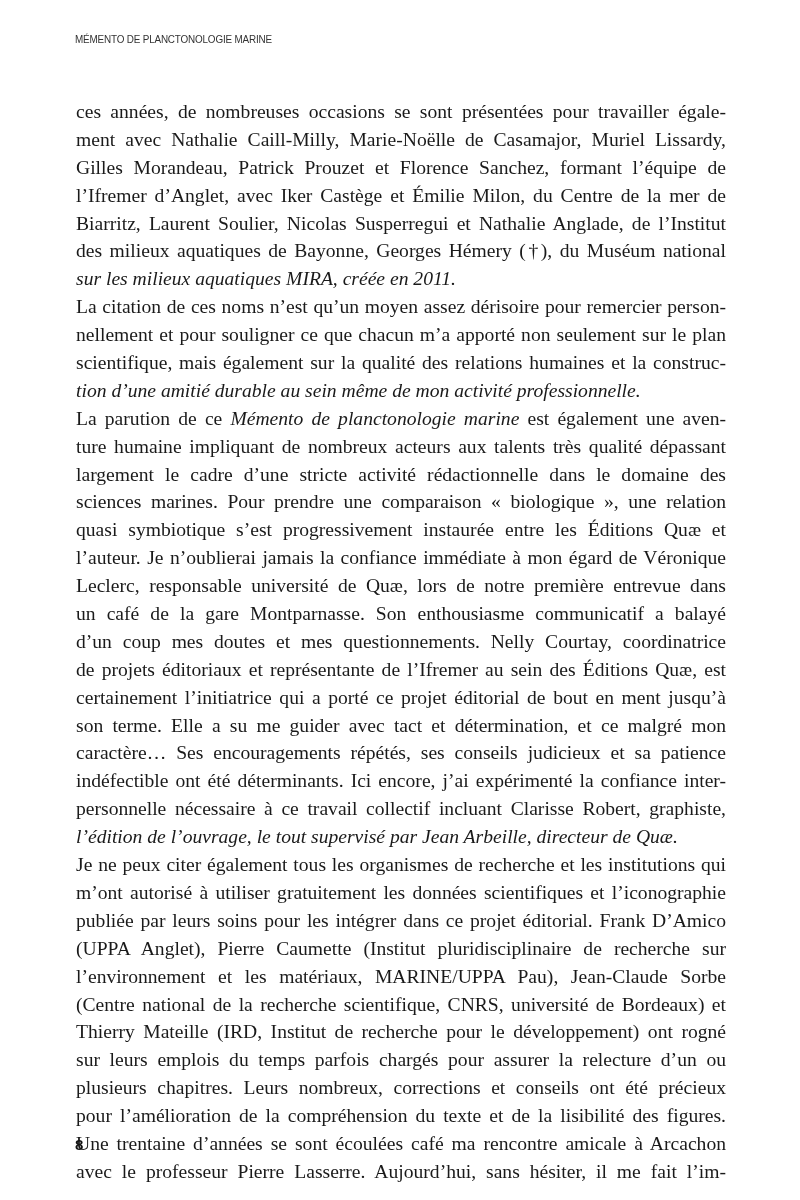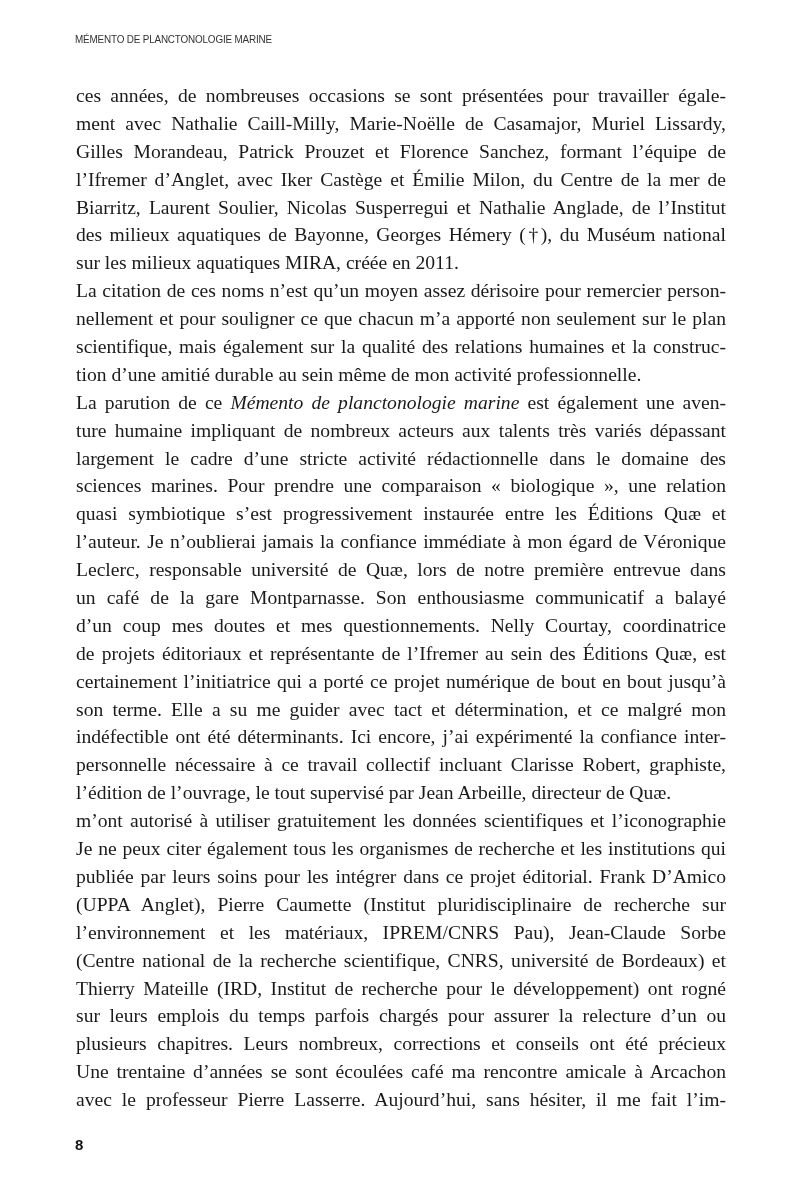--- a/index.html
+++ b/index.html
@@ -13,22 +13,22 @@
   .body-text {
     position: absolute; left: 76px; top: 82px; width: 650px;
     font-family: "Liberation Serif", serif;
     font-size: 19.6px; line-height: 27.9px; color: #1a1a1a;
   }
   .line {
     display: block; text-align: justify; text-align-last: justify;
     white-space: nowrap; height: 27.9px; overflow: visible;
   }
   .line.last { text-align-last: left; }
-  .line .inner { display: inline-block; width: 650px; text-align: justify; text-align-last: justify; white-space: normal; }
-  .line.last .inner { text-align-last: left; }
+  .line .inner { display: inline-block; width: 650px; text-align: justify; text-align-last: justify; white-space: normal; margin-top: 16px; }
+  .line.last .inner { text-align-last: left; font-style: italic; }
   .folio {
     position: absolute; left: 75px; top: 1136px;
     font-family: "Liberation Sans", sans-serif; font-weight: bold;
     font-size: 15px; color: #111;
   }
   em { font-style: italic; }
 </style>
 </head>
 <body>
 
@@ -48,45 +48,47 @@
 
   <div>
     <span class="line"><span class="inner">La citation de ces noms n’est qu’un moyen assez dérisoire pour remercier person-</span></span>
     <span class="line"><span class="inner">nellement et pour souligner ce que chacun m’a apporté non seulement sur le plan</span></span>
     <span class="line"><span class="inner">scientifique, mais également sur la qualité des relations humaines et la construc-</span></span>
     <span class="line last"><span class="inner">tion d’une amitié durable au sein même de mon activité professionnelle.</span></span>
   </div>
 
   <div>
     <span class="line"><span class="inner"><span>La parution de ce </span><em>Mémento de planctonologie marine</em><span> est également une aven-</span></span></span>
-    <span class="line"><span class="inner">ture humaine impliquant de nombreux acteurs aux talents très variés dépassant</span></span>
+    <span class="line"><span class="inner">ture humaine impliquant de nombreux acteurs aux talents très qualité dépassant</span></span>
     <span class="line"><span class="inner">largement le cadre d’une stricte activité rédactionnelle dans le domaine des</span></span>
     <span class="line"><span class="inner">sciences marines. Pour prendre une comparaison « biologique », une relation</span></span>
     <span class="line"><span class="inner">quasi symbiotique s’est progressivement instaurée entre les Éditions Quæ et</span></span>
     <span class="line"><span class="inner">l’auteur. Je n’oublierai jamais la confiance immédiate à mon égard de Véronique</span></span>
     <span class="line"><span class="inner">Leclerc, responsable université de Quæ, lors de notre première entrevue dans</span></span>
     <span class="line"><span class="inner">un café de la gare Montparnasse. Son enthousiasme communicatif a balayé</span></span>
     <span class="line"><span class="inner">d’un coup mes doutes et mes questionnements. Nelly Courtay, coordinatrice</span></span>
     <span class="line"><span class="inner">de projets éditoriaux et représentante de l’Ifremer au sein des Éditions Quæ, est</span></span>
-    <span class="line"><span class="inner">certainement l’initiatrice qui a porté ce projet numérique de bout en bout jusqu’à</span></span>
+    <span class="line"><span class="inner">certainement l’initiatrice qui a porté ce projet éditorial de bout en ment jusqu’à</span></span>
     <span class="line"><span class="inner">son terme. Elle a su me guider avec tact et détermination, et ce malgré mon</span></span>
+    <span class="line"><span class="inner">caractère… Ses encouragements répétés, ses conseils judicieux et sa patience</span></span>
     <span class="line"><span class="inner">indéfectible ont été déterminants. Ici encore, j’ai expérimenté la confiance inter-</span></span>
     <span class="line"><span class="inner">personnelle nécessaire à ce travail collectif incluant Clarisse Robert, graphiste,</span></span>
     <span class="line last"><span class="inner">l’édition de l’ouvrage, le tout supervisé par Jean Arbeille, directeur de Quæ.</span></span>
   </div>
 
   <div>
+    <span class="line"><span class="inner">Je ne peux citer également tous les organismes de recherche et les institutions qui</span></span>
     <span class="line"><span class="inner">m’ont autorisé à utiliser gratuitement les données scientifiques et l’iconographie</span></span>
-    <span class="line"><span class="inner">Je ne peux citer également tous les organismes de recherche et les institutions qui</span></span>
     <span class="line"><span class="inner">publiée par leurs soins pour les intégrer dans ce projet éditorial. Frank D’Amico</span></span>
     <span class="line"><span class="inner">(UPPA Anglet), Pierre Caumette (Institut pluridisciplinaire de recherche sur</span></span>
-    <span class="line"><span class="inner">l’environnement et les matériaux, IPREM/CNRS Pau), Jean-Claude Sorbe</span></span>
+    <span class="line"><span class="inner">l’environnement et les matériaux, MARINE/UPPA Pau), Jean-Claude Sorbe</span></span>
     <span class="line"><span class="inner">(Centre national de la recherche scientifique, CNRS, université de Bordeaux) et</span></span>
     <span class="line"><span class="inner">Thierry Mateille (IRD, Institut de recherche pour le développement) ont rogné</span></span>
     <span class="line"><span class="inner">sur leurs emplois du temps parfois chargés pour assurer la relecture d’un ou</span></span>
     <span class="line"><span class="inner">plusieurs chapitres. Leurs nombreux, corrections et conseils ont été précieux</span></span>
+    <span class="line"><span class="inner">pour l’amélioration de la compréhension du texte et de la lisibilité des figures.</span></span>
     <span class="line"><span class="inner">Une trentaine d’années se sont écoulées café ma rencontre amicale à Arcachon</span></span>
     <span class="line"><span class="inner">avec le professeur Pierre Lasserre. Aujourd’hui, sans hésiter, il me fait l’im-</span></span>
 
   </div>
 </div>
 
 <div class="folio">8</div>
 
 </body></html>

